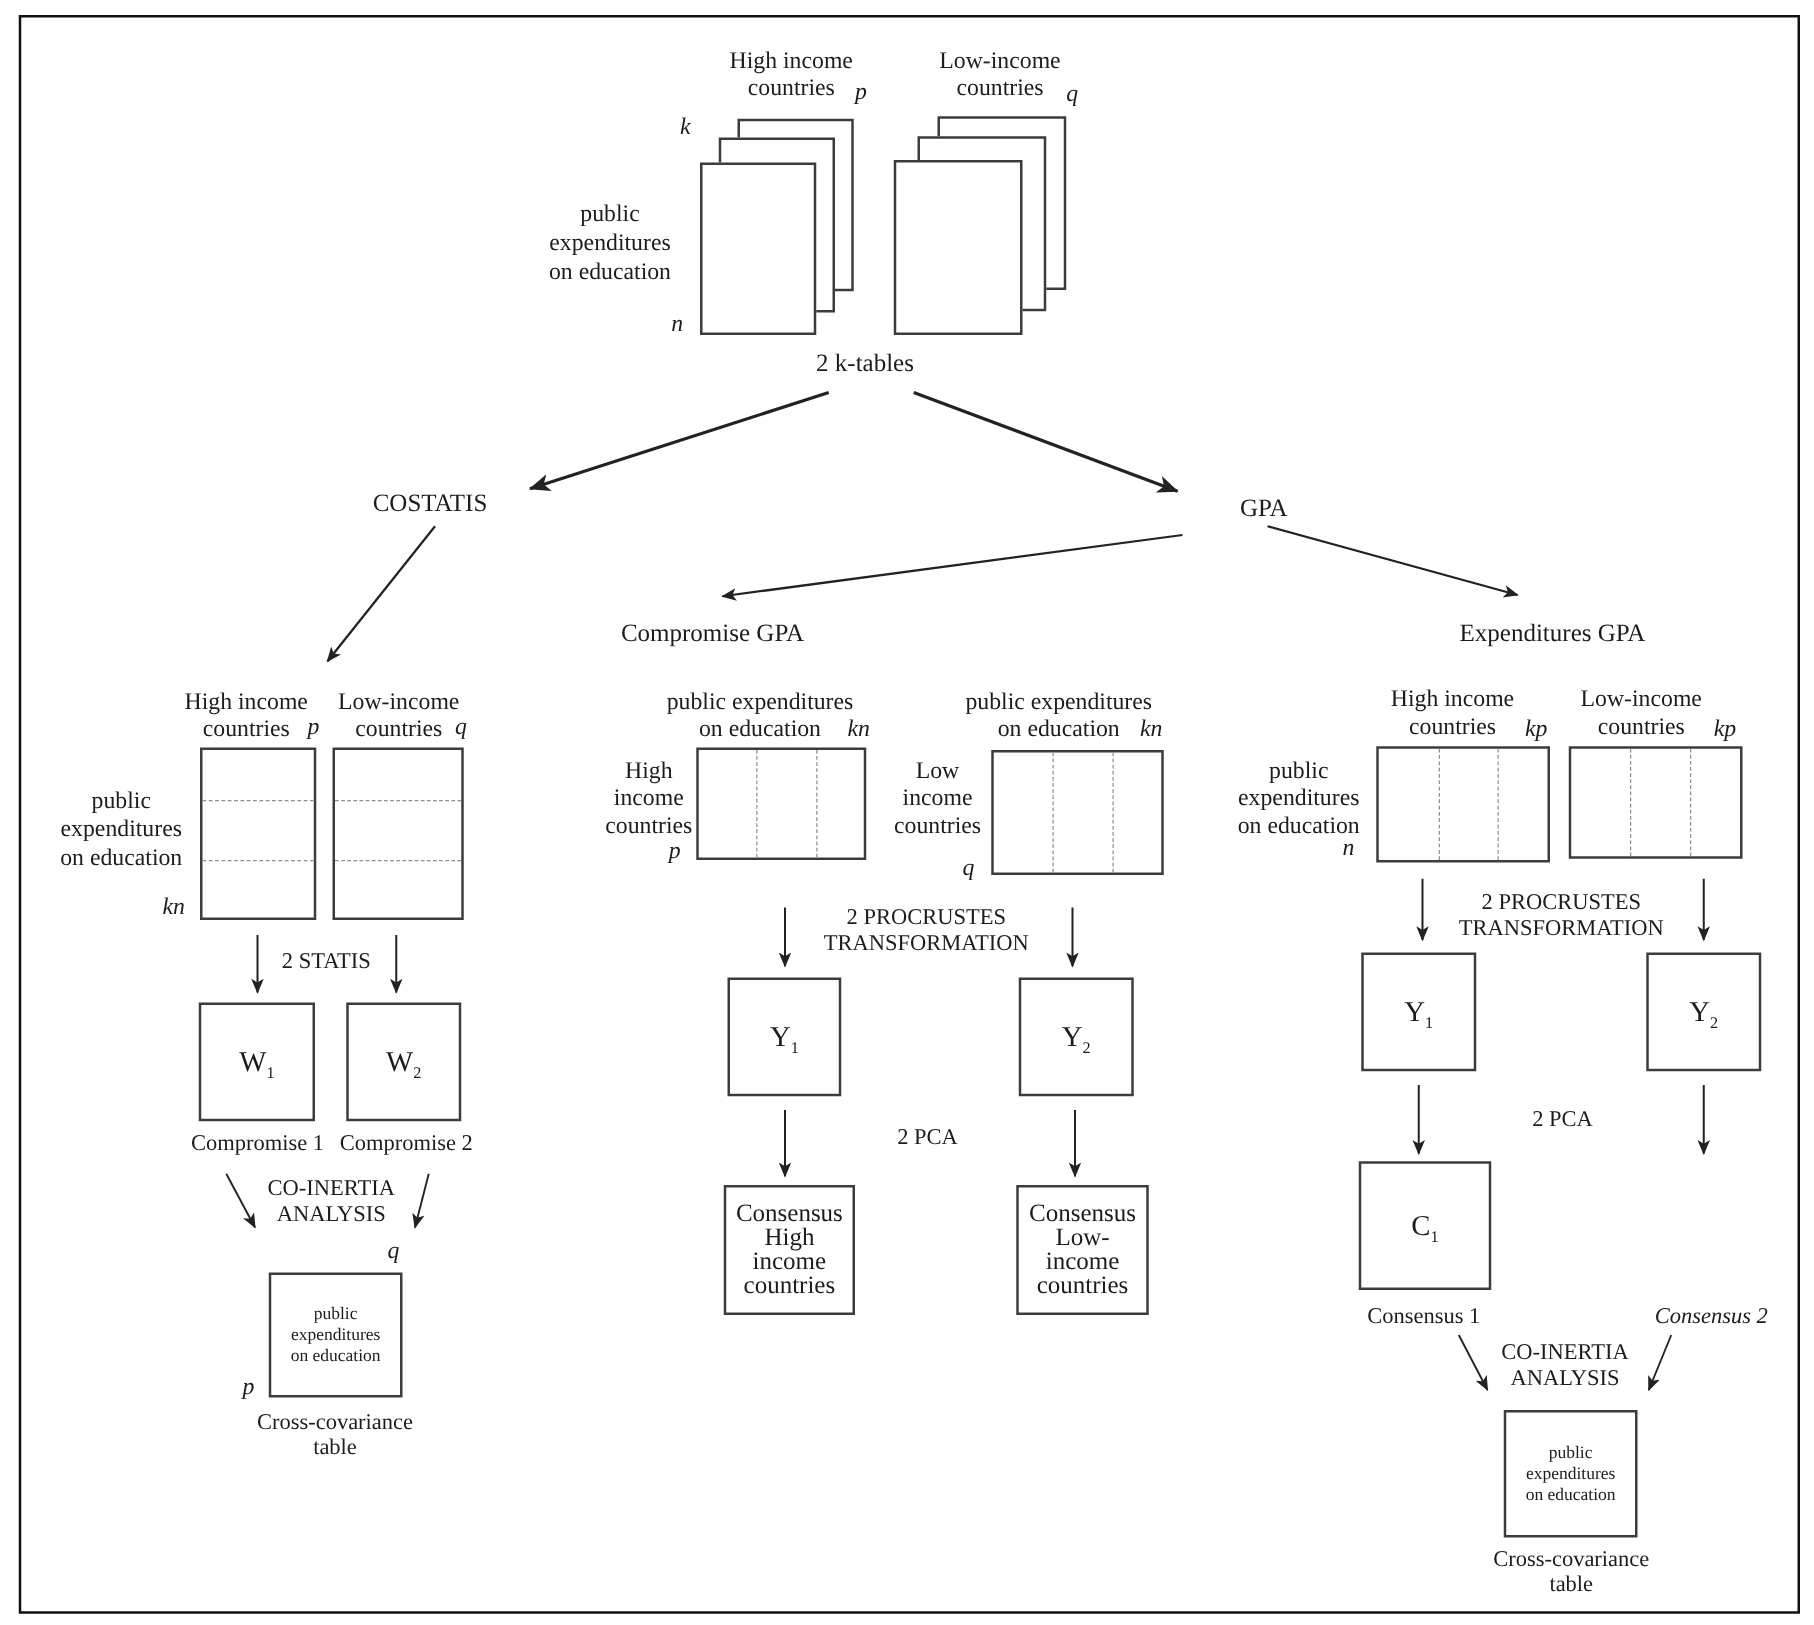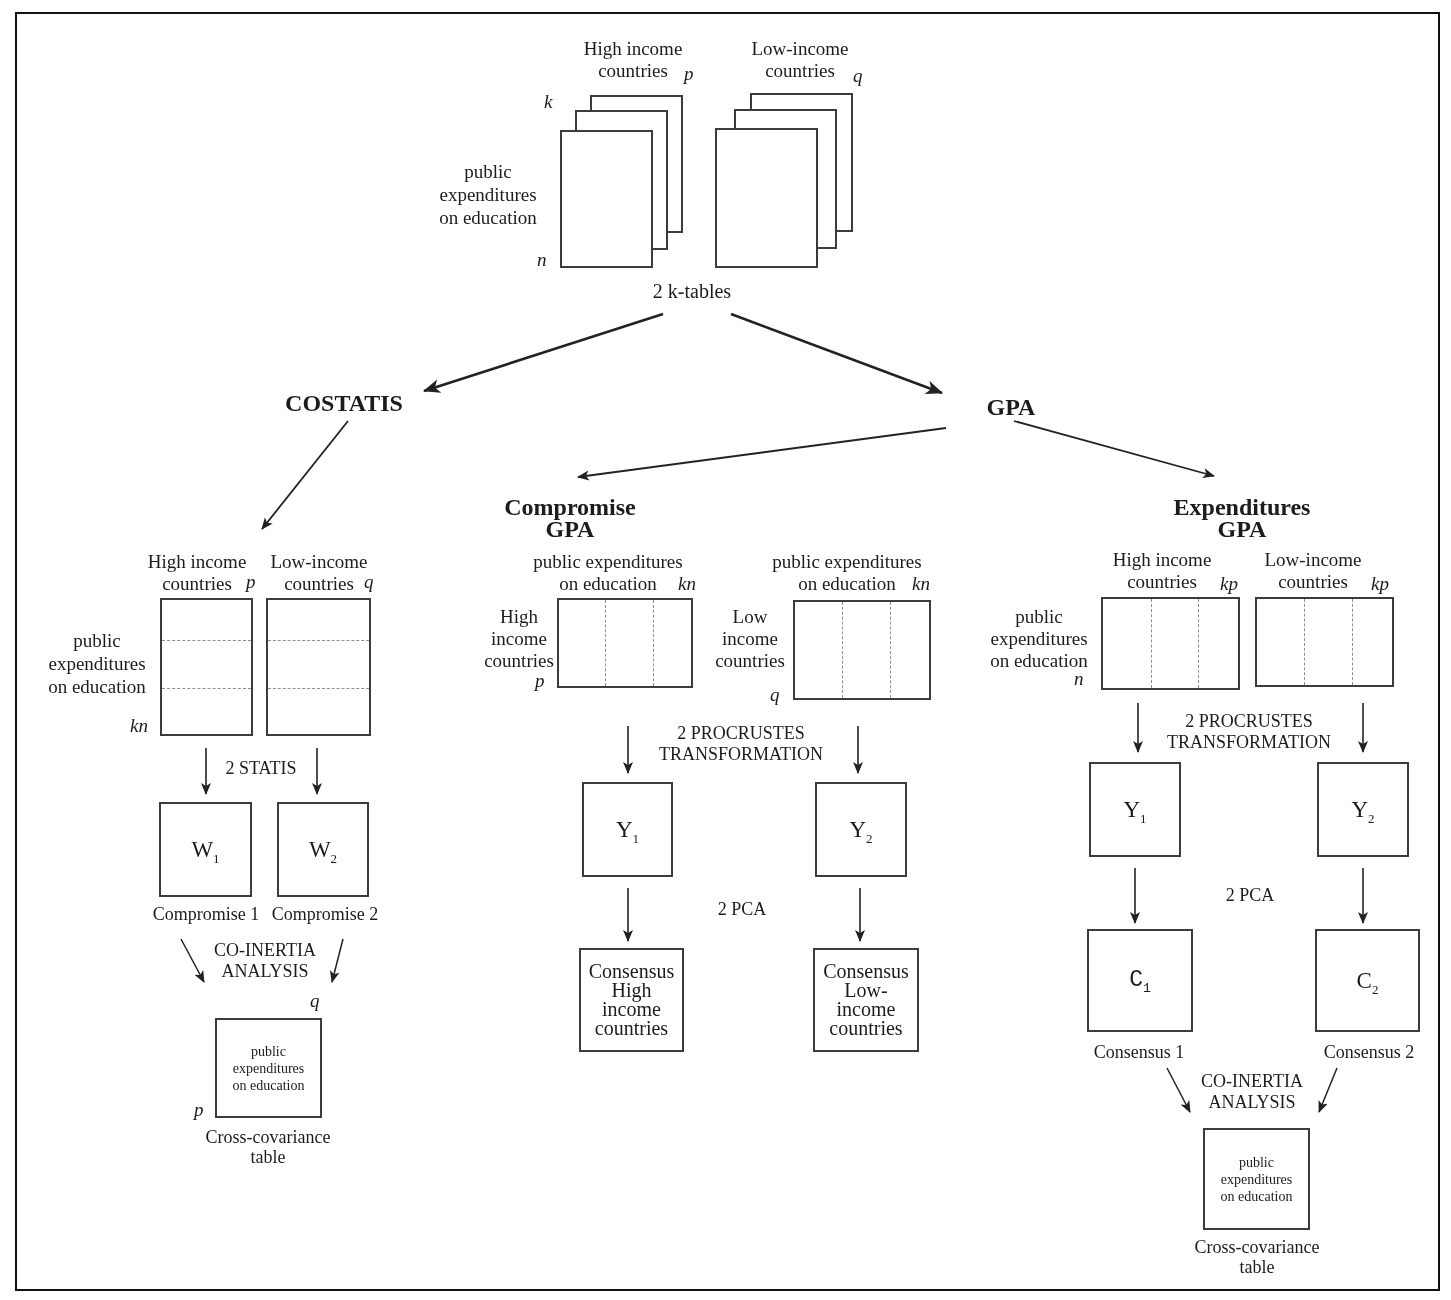--- a/index.html
+++ b/index.html
@@ -1,21 +1,21 @@
 <!DOCTYPE html>
 <html><head>
 <meta charset="utf-8">
 <style>
   html,body{margin:0;padding:0;background:#ffffff;}
   #stage{position:relative;width:1451px;height:1300px;background:#ffffff;
          font-family:"Liberation Serif","DejaVu Serif",serif;color:#1c1c1c;overflow:hidden;}
   .abs{position:absolute;}
   .txt{text-align:center;white-space:pre-line;color:#1c1c1c;}
   .hdr{font-size:19px;line-height:22px;}
-  .b{font-weight:bold;font-size:24px;line-height:22px;}
+  .b{font-weight:normal;font-size:20px;line-height:22px;}
   .it{font-style:italic;font-size:19px;line-height:19px;}
   .step{font-size:18px;line-height:21px;}
   .cap{font-size:18px;line-height:20px;}
   .sheet{position:absolute;border:2px solid #3c3c3c;background:#ffffff;box-sizing:border-box;}
   .box{position:absolute;border:2px solid #3c3c3c;background:#ffffff;box-sizing:border-box;
        display:flex;align-items:center;justify-content:center;}
   .sym{font-size:23px;line-height:23px;}
   .sym sub{font-size:13px;line-height:0;}
   .inner{font-size:14px;line-height:17px;text-align:center;white-space:pre-line;}
   .cons{font-size:20px;line-height:19px;text-align:center;white-space:pre-line;}
@@ -205,28 +205,25 @@
 
   <div class="box" style="left:1089px;top:762px;width:92px;height:95px;">
     <span class="sym"><span>Y</span><sub>1</sub></span>
   </div>
   <div class="box" style="left:1317px;top:762px;width:92px;height:95px;">
     <span class="sym"><span>Y</span><sub>2</sub></span>
   </div>
 
   <div class="abs txt step" style="left:1200px;top:885px;width:100px;">2 PCA</div>
 
-  <div class="box" style="left:1087px;top:929px;width:106px;height:103px;font-family:Liberation Mono, monospace;">
+  <div class="box" style="left:1087px;top:929px;width:106px;height:103px;">
     <span class="sym"><span>C</span><sub>1</sub></span>
   </div>
-  <div class="box" style="left:1315px;top:929px;width:105px;height:103px;">
-    <span class="sym"><span>C</span><sub>2</sub></span>
-  </div>
   <div class="abs txt cap" style="left:1079px;top:1042px;width:120px;">Consensus 1</div>
-  <div class="abs txt cap" style="left:1309px;top:1042px;width:120px;">Consensus 2</div>
+  <div class="abs txt cap" style="left:1309px;top:1042px;width:120px;font-style:italic;">Consensus 2</div>
 
   <div class="abs txt step" style="left:1192px;top:1071px;width:120px;">CO-INERTIA
 ANALYSIS</div>
 
   <div class="box" style="left:1203px;top:1128px;width:107px;height:102px;">
     <div class="inner">public
 expenditures
 on education</div>
   </div>
   <div class="abs txt cap" style="left:1182px;top:1237px;width:150px;">Cross-covariance

